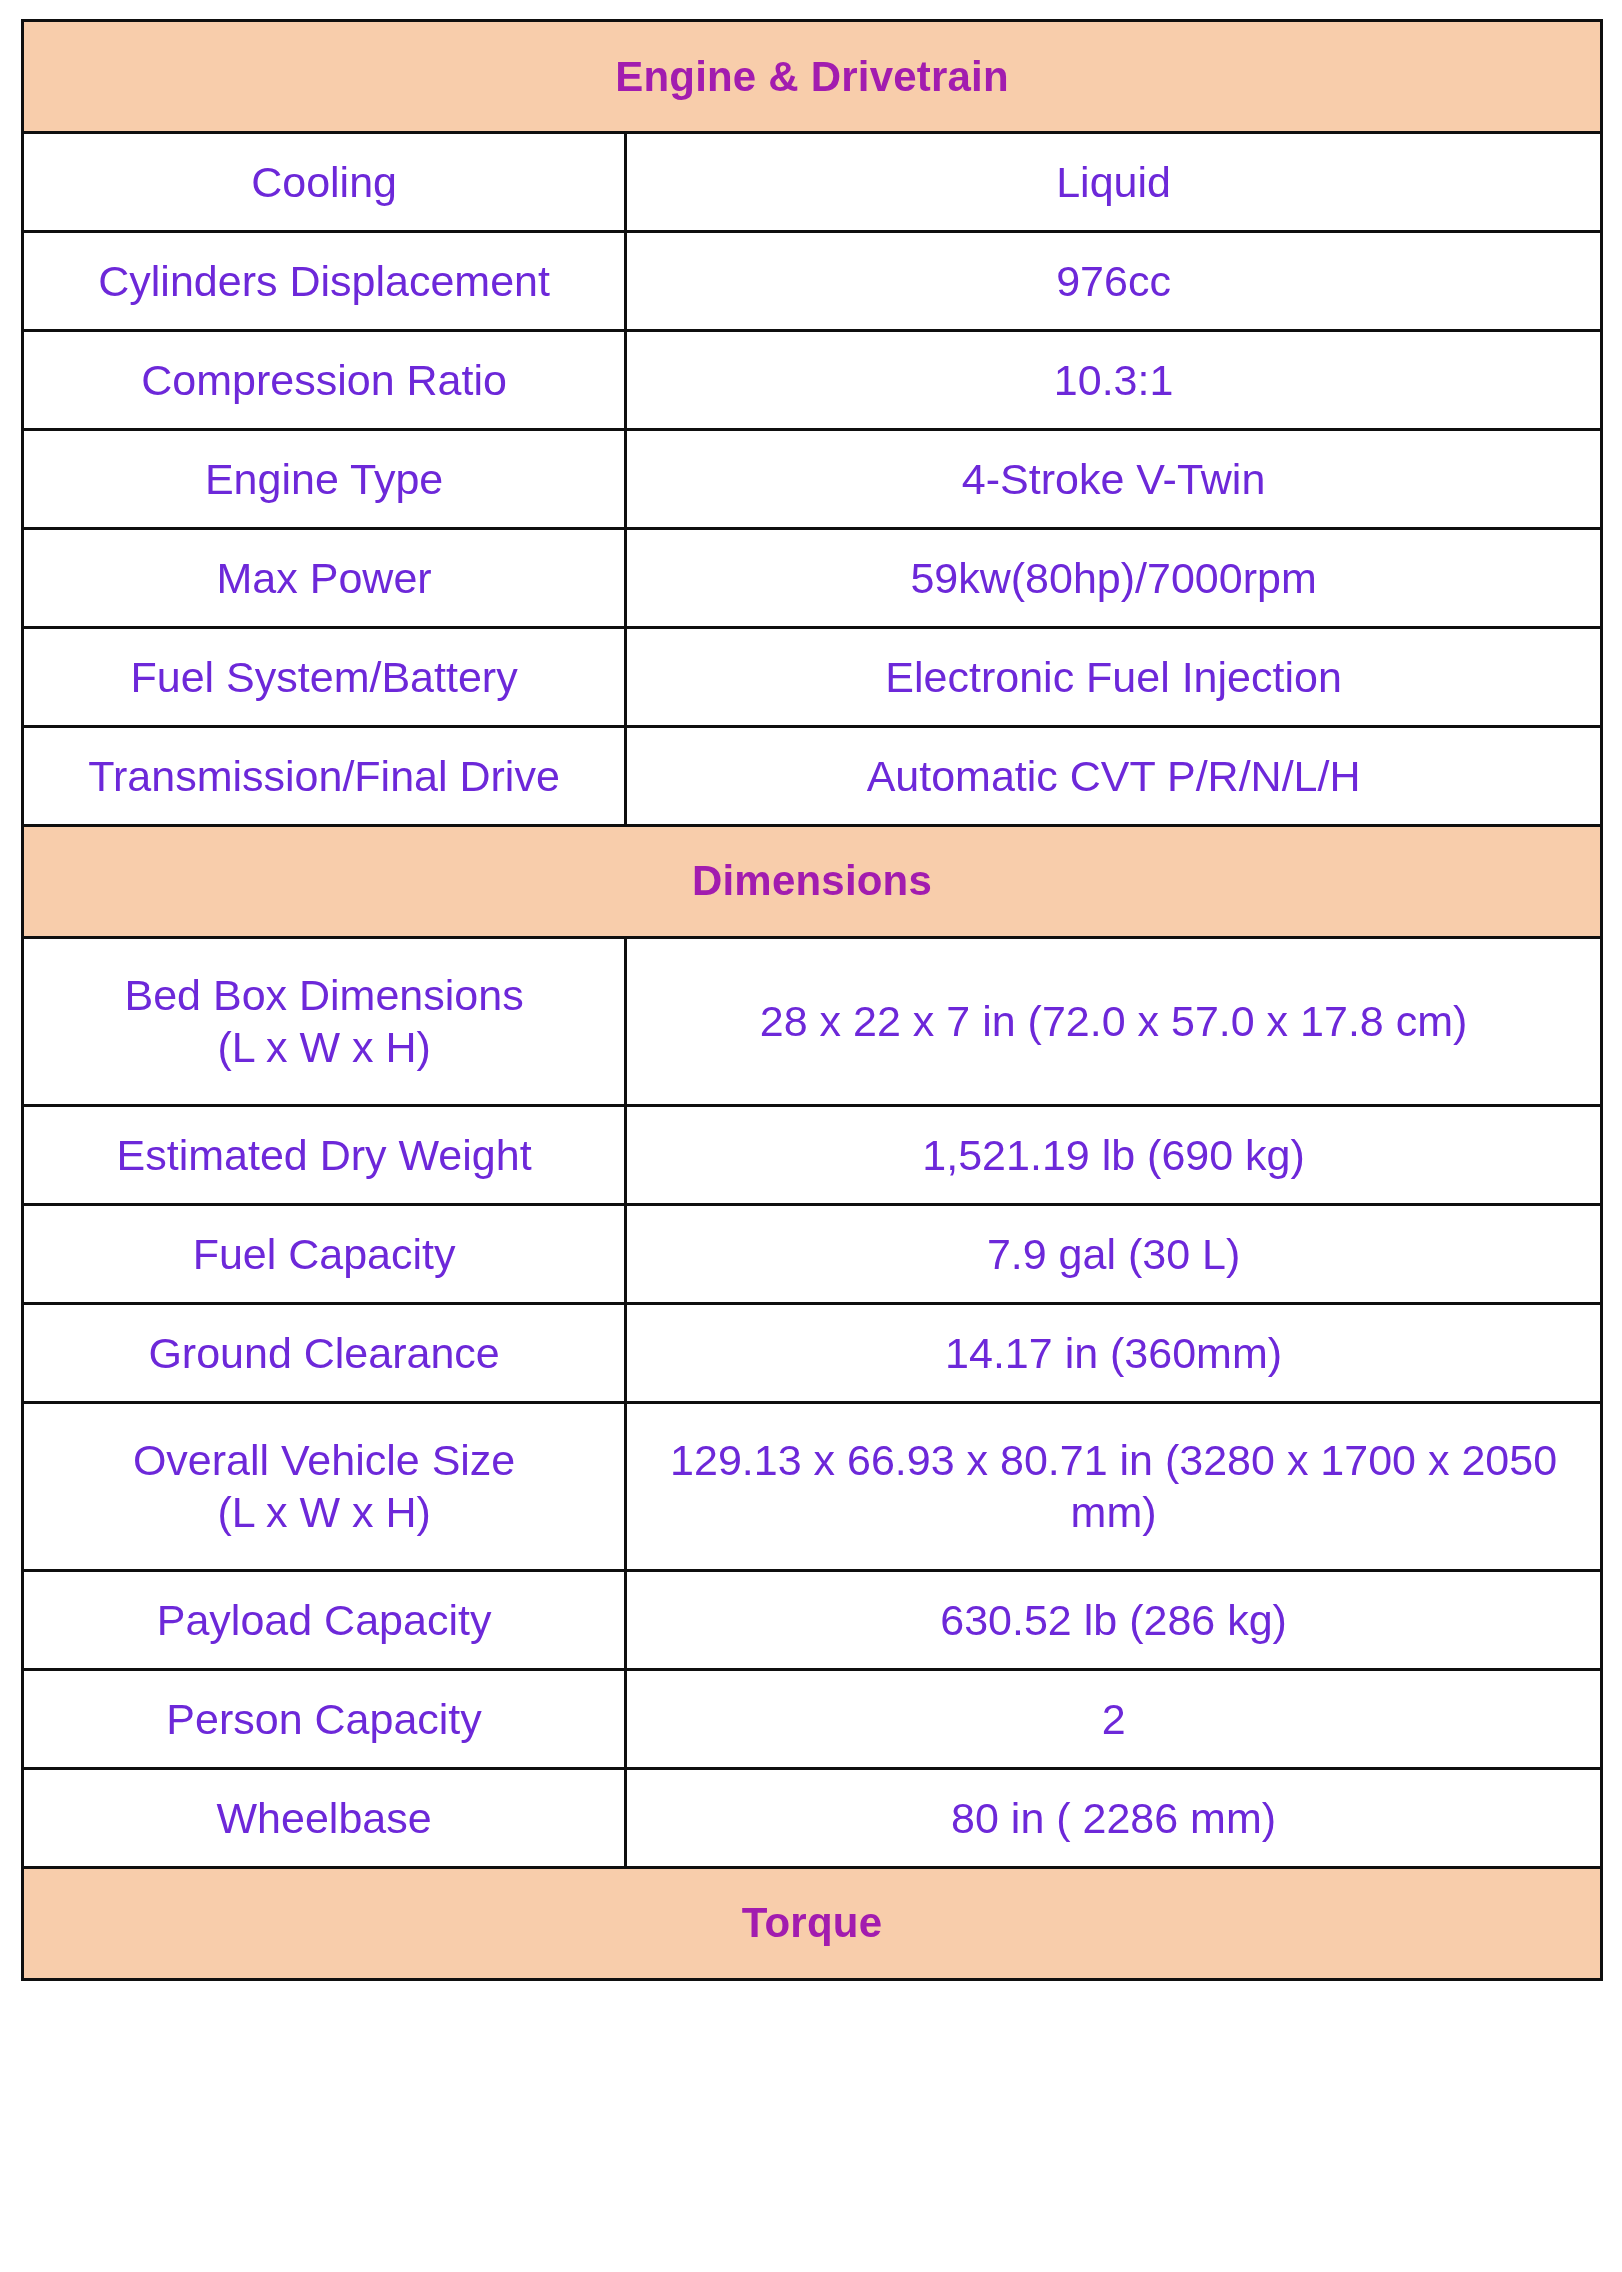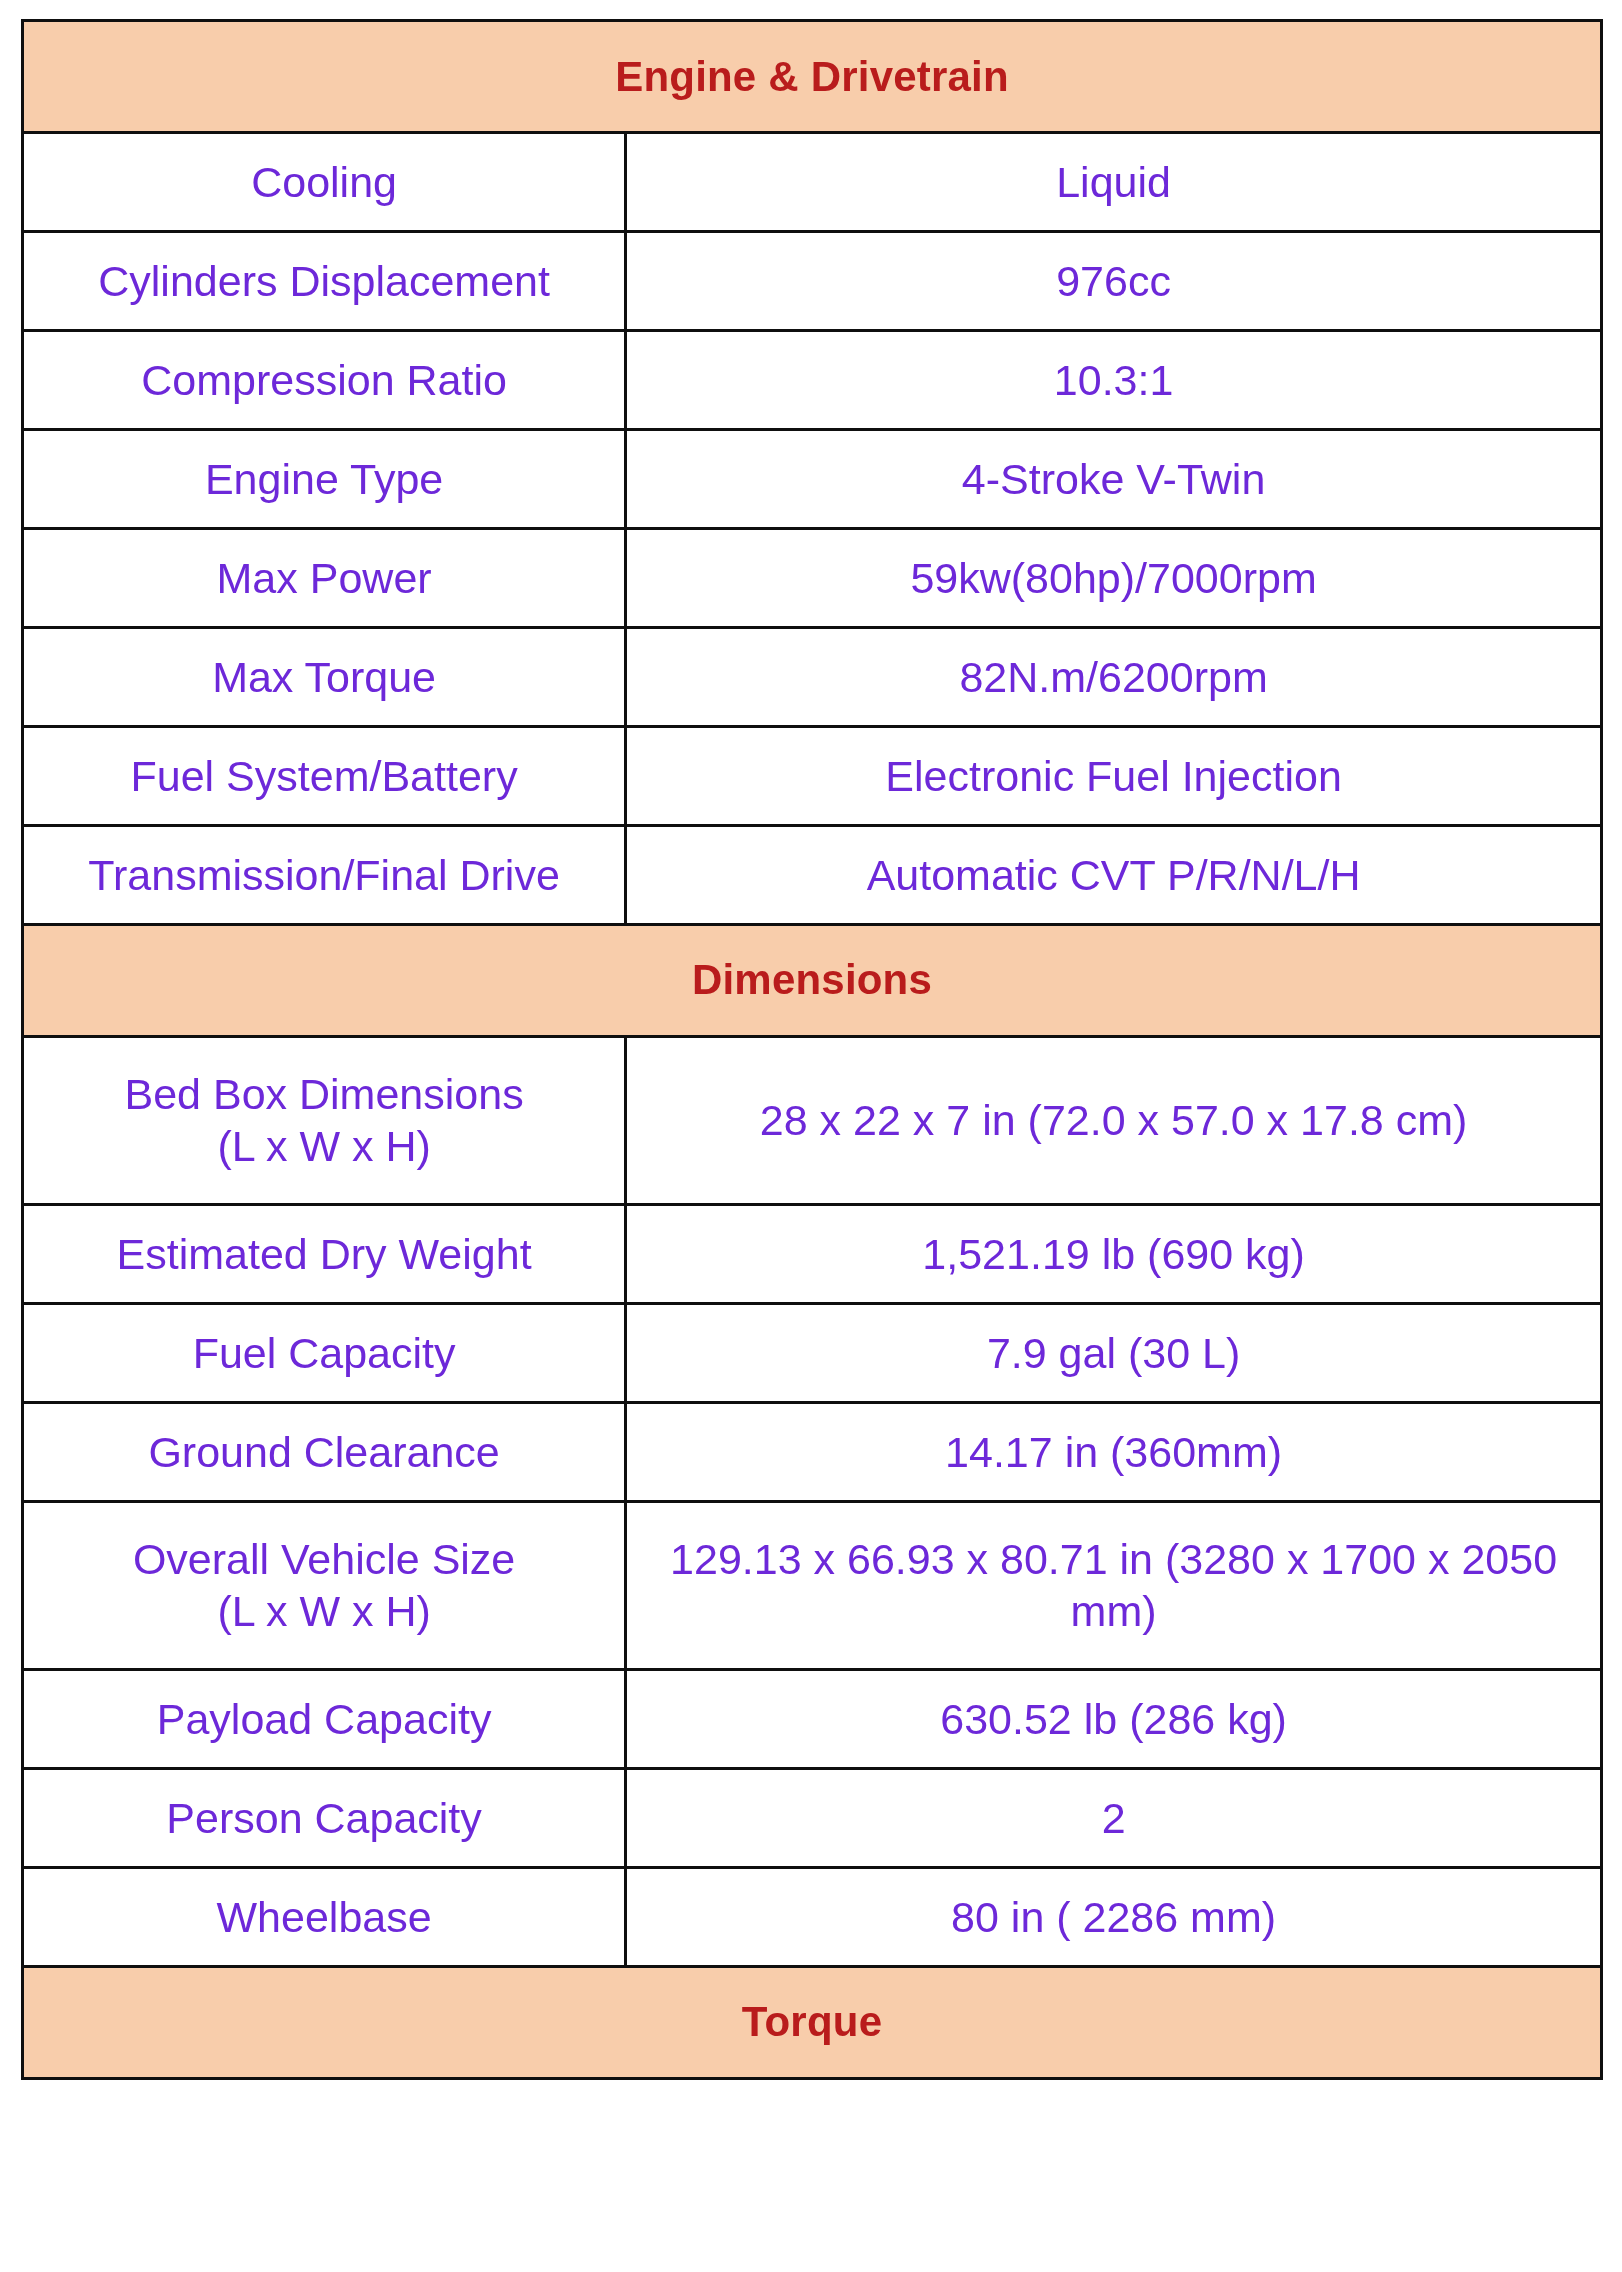--- a/index.html
+++ b/index.html
@@ -38,21 +38,21 @@
     background: #f8cdab;
     border: 3.4px solid #0f0f0f;
     text-align: center;
     vertical-align: middle;
     height: 102px;
     padding: 3.4px 8.5px;
   }
   .section-header-title {
     font-size: 42px;
     font-weight: bold;
-    color: #b91c1c;
+    color: #a21caf;
     line-height: 1.1;
     letter-spacing: 0.2px;
   }
 
   
   tr.spec-row > td {
     border: 3.4px solid #0f0f0f;
     vertical-align: middle;
     text-align: center;
     padding: 8.5px 12px;
@@ -100,24 +100,20 @@
         <td class="cell-label">Compression Ratio</td>
         <td class="cell-value">10.3:1</td>
       </tr>
       <tr class="spec-row">
         <td class="cell-label">Engine Type</td>
         <td class="cell-value">4-Stroke V-Twin</td>
       </tr>
       <tr class="spec-row">
         <td class="cell-label">Max Power</td>
         <td class="cell-value">59kw(80hp)/7000rpm</td>
-      </tr>
-      <tr class="spec-row">
-        <td class="cell-label">Max Torque</td>
-        <td class="cell-value">82N.m/6200rpm</td>
       </tr>
       <tr class="spec-row">
         <td class="cell-label">Fuel System/Battery</td>
         <td class="cell-value">Electronic Fuel Injection</td>
       </tr>
       <tr class="spec-row">
         <td class="cell-label">Transmission/Final Drive</td>
         <td class="cell-value">Automatic CVT P/R/N/L/H</td>
       </tr>
 

